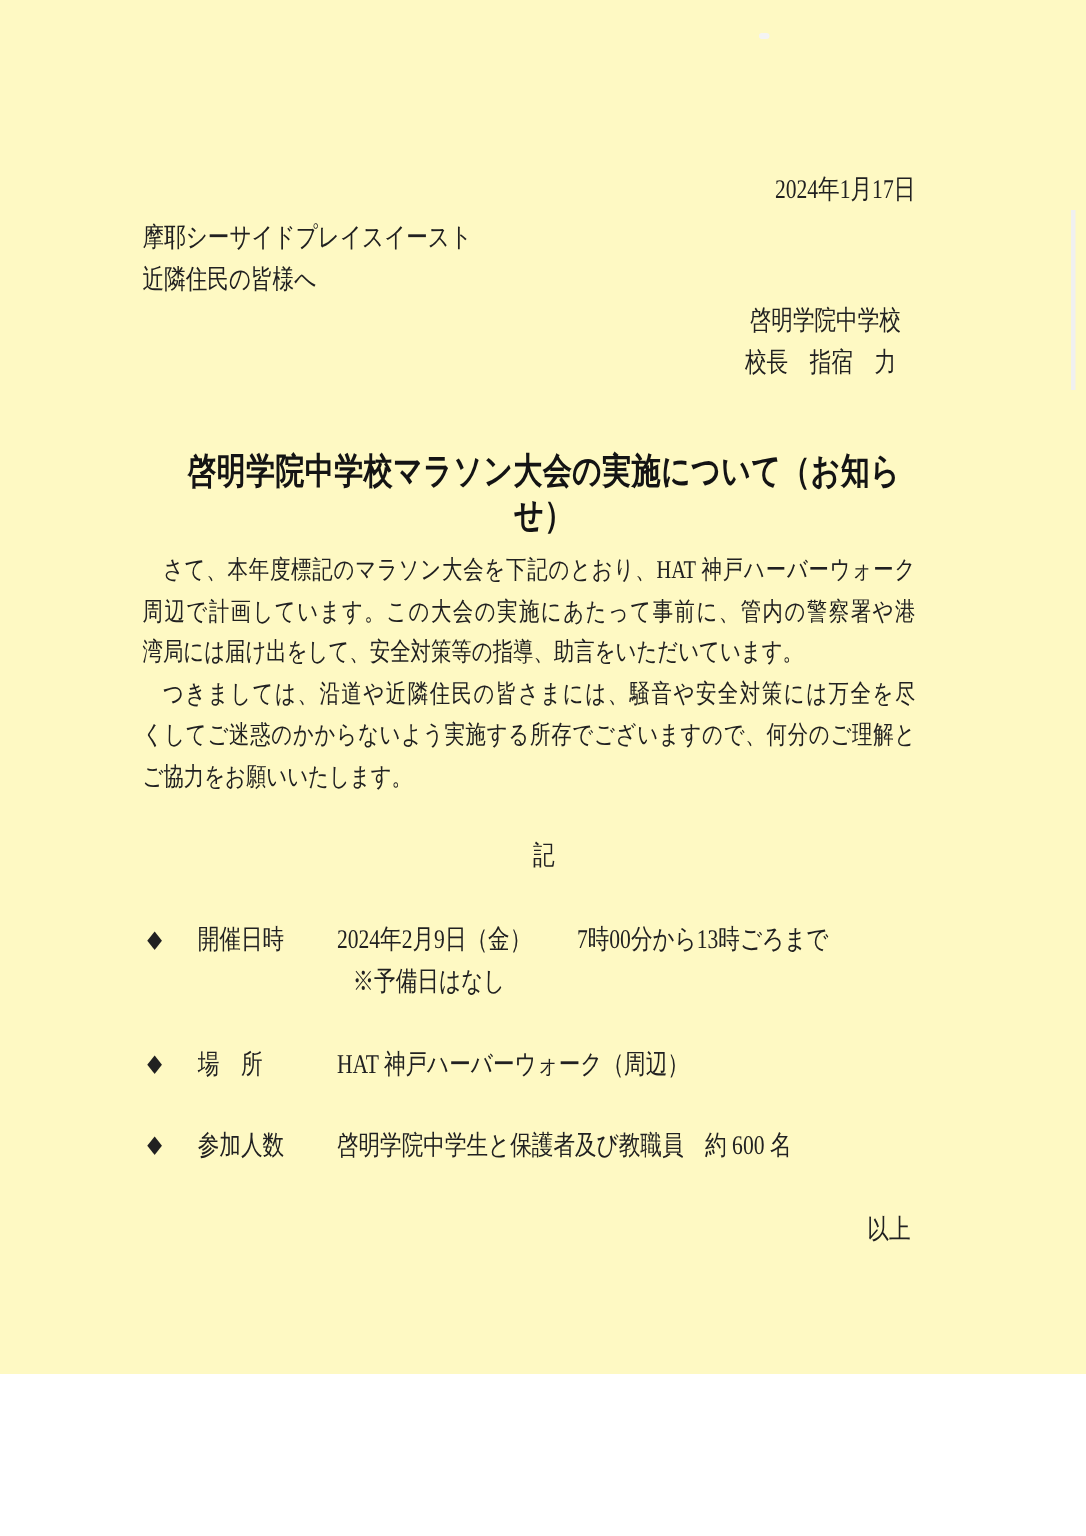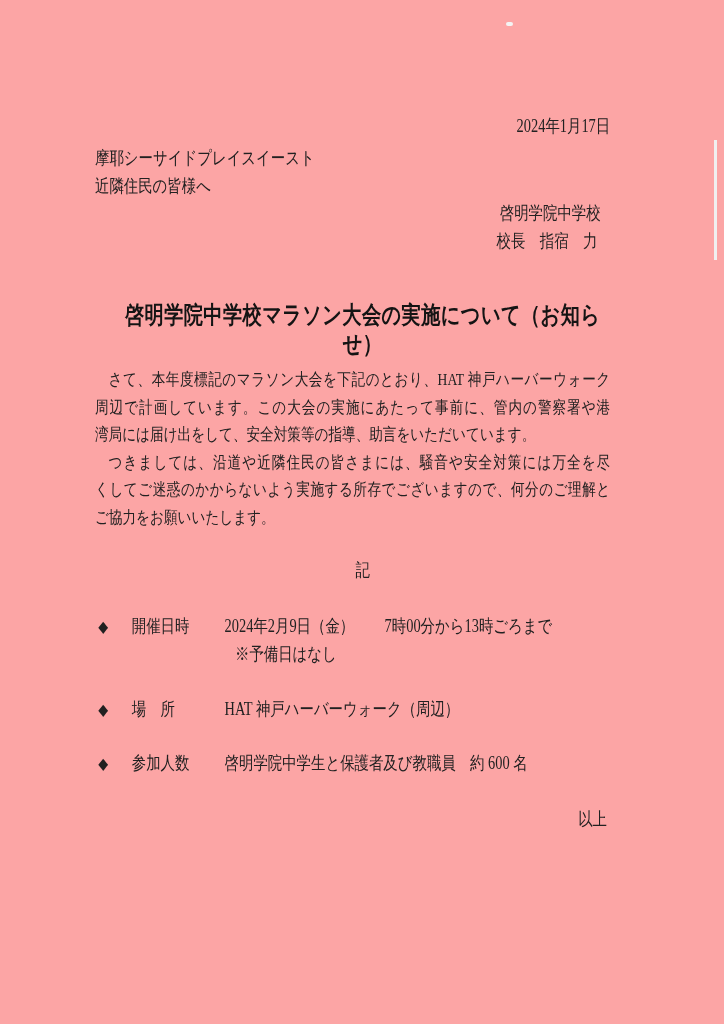--- a/index.html
+++ b/index.html
@@ -1,20 +1,20 @@
 <!DOCTYPE html>
 <html lang="ja"><head>
 <meta charset="utf-8">
 <style>
   html, body { margin: 0; padding: 0; background: #ffffff; }
   .page {
     position: relative;
     width: 724px;
-    height: 1024px;
-    background: #fca5a5;
+    height: 916px;
+    background: #fef9c3;
     color: #212121;
     font-family: "Liberation Serif", "DejaVu Serif", serif;
     overflow: hidden;
   }
   
   .content {
     position: absolute;
     left: 95px;
     top: 0;
     width: 644px;

